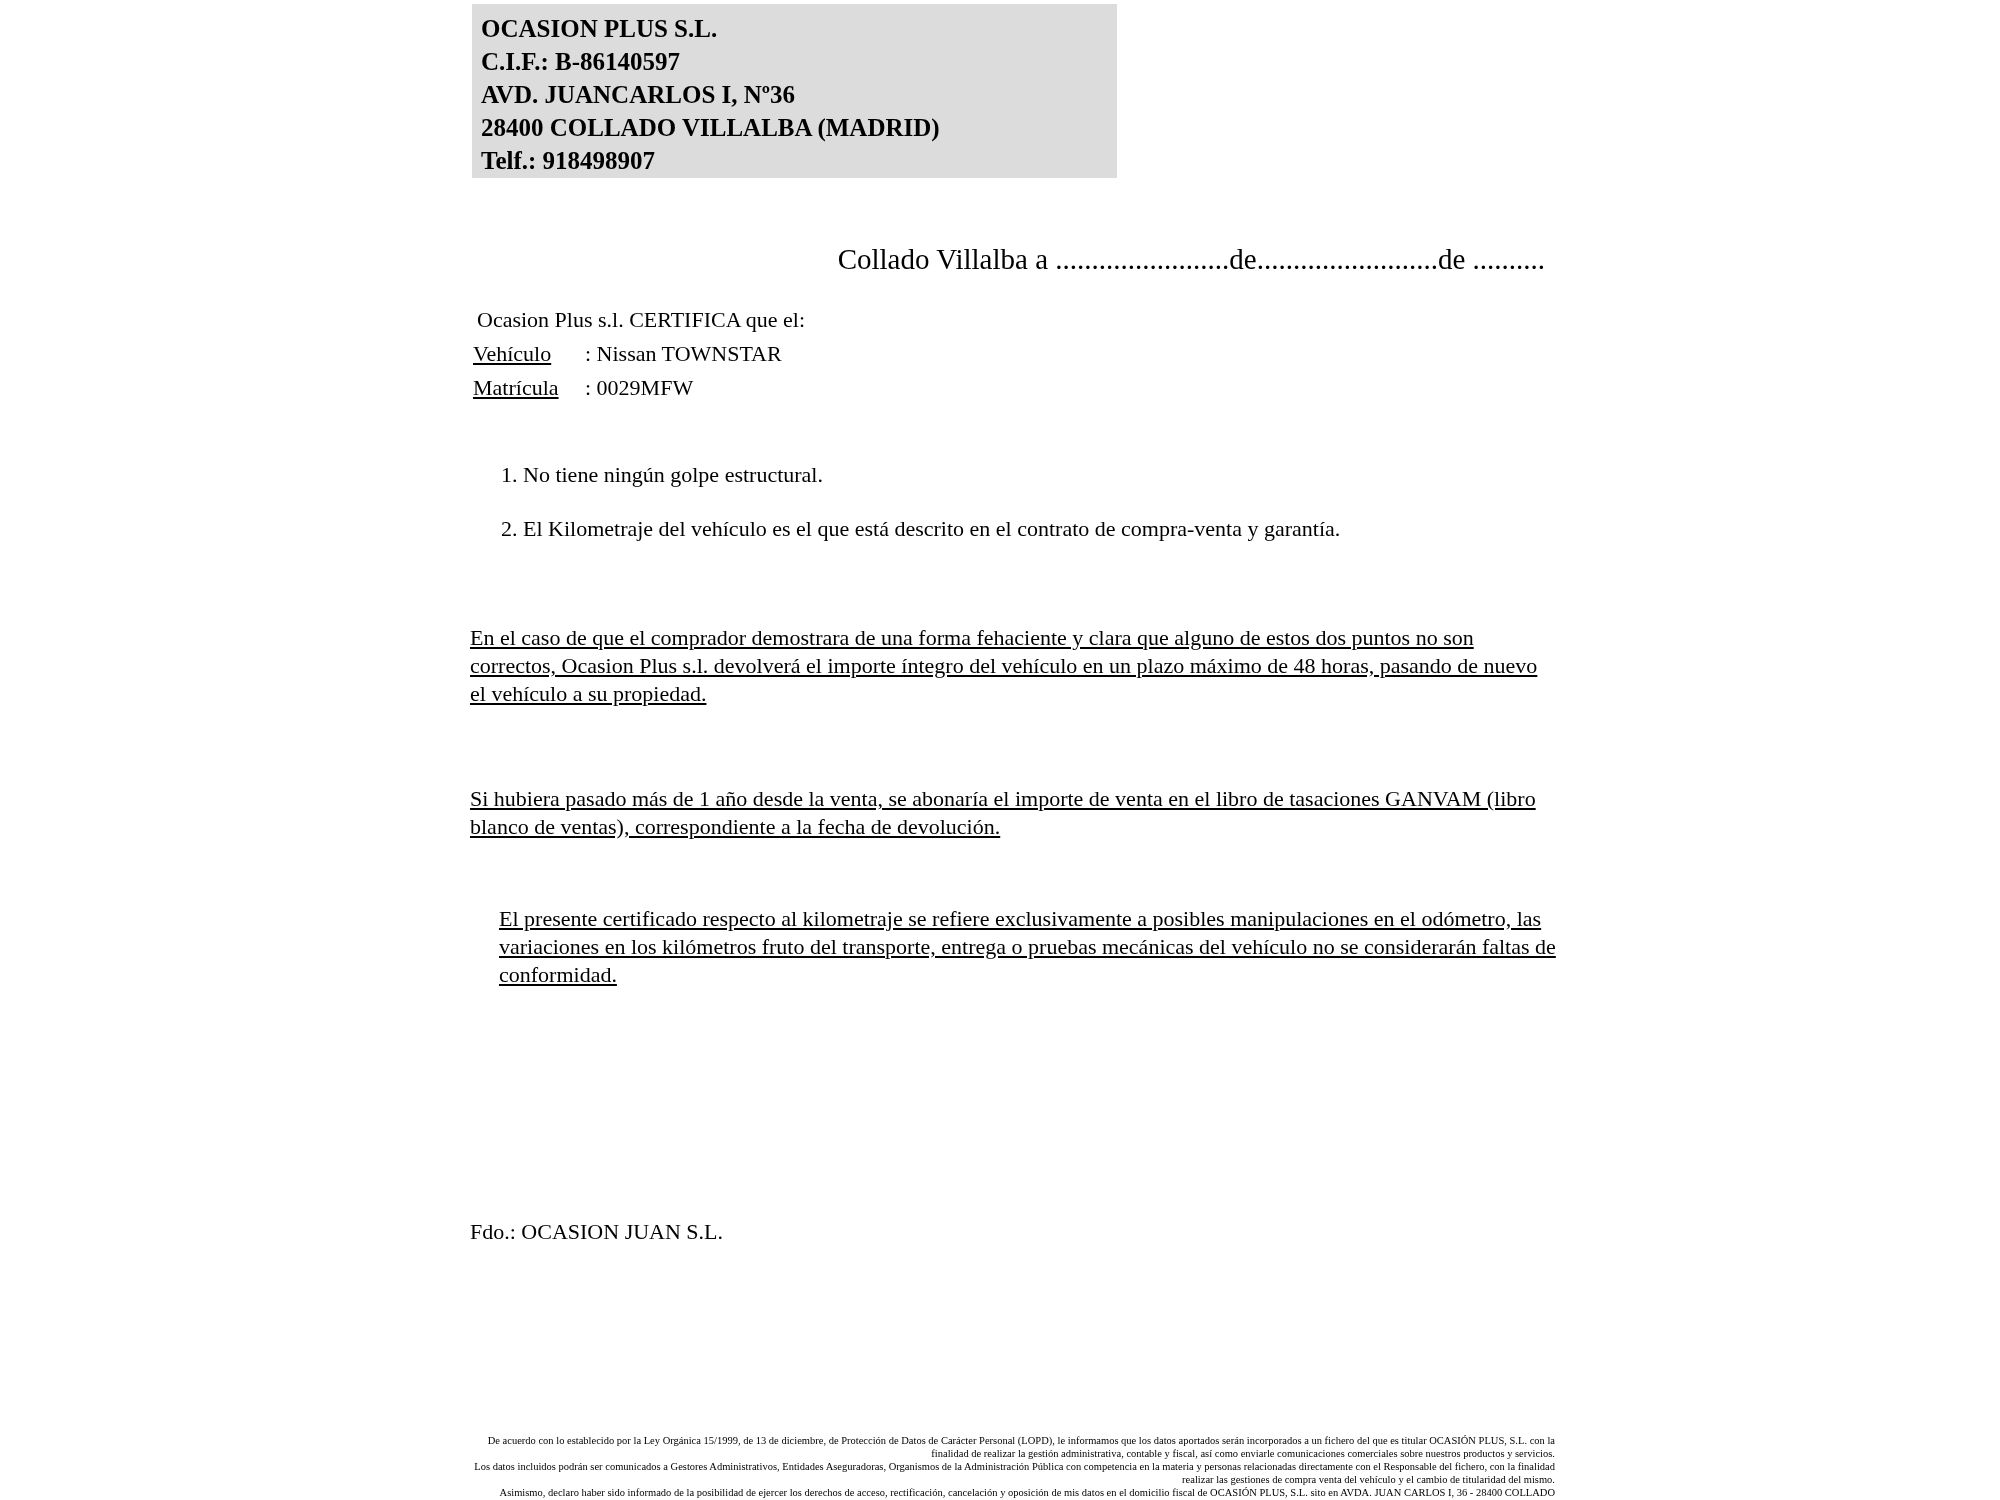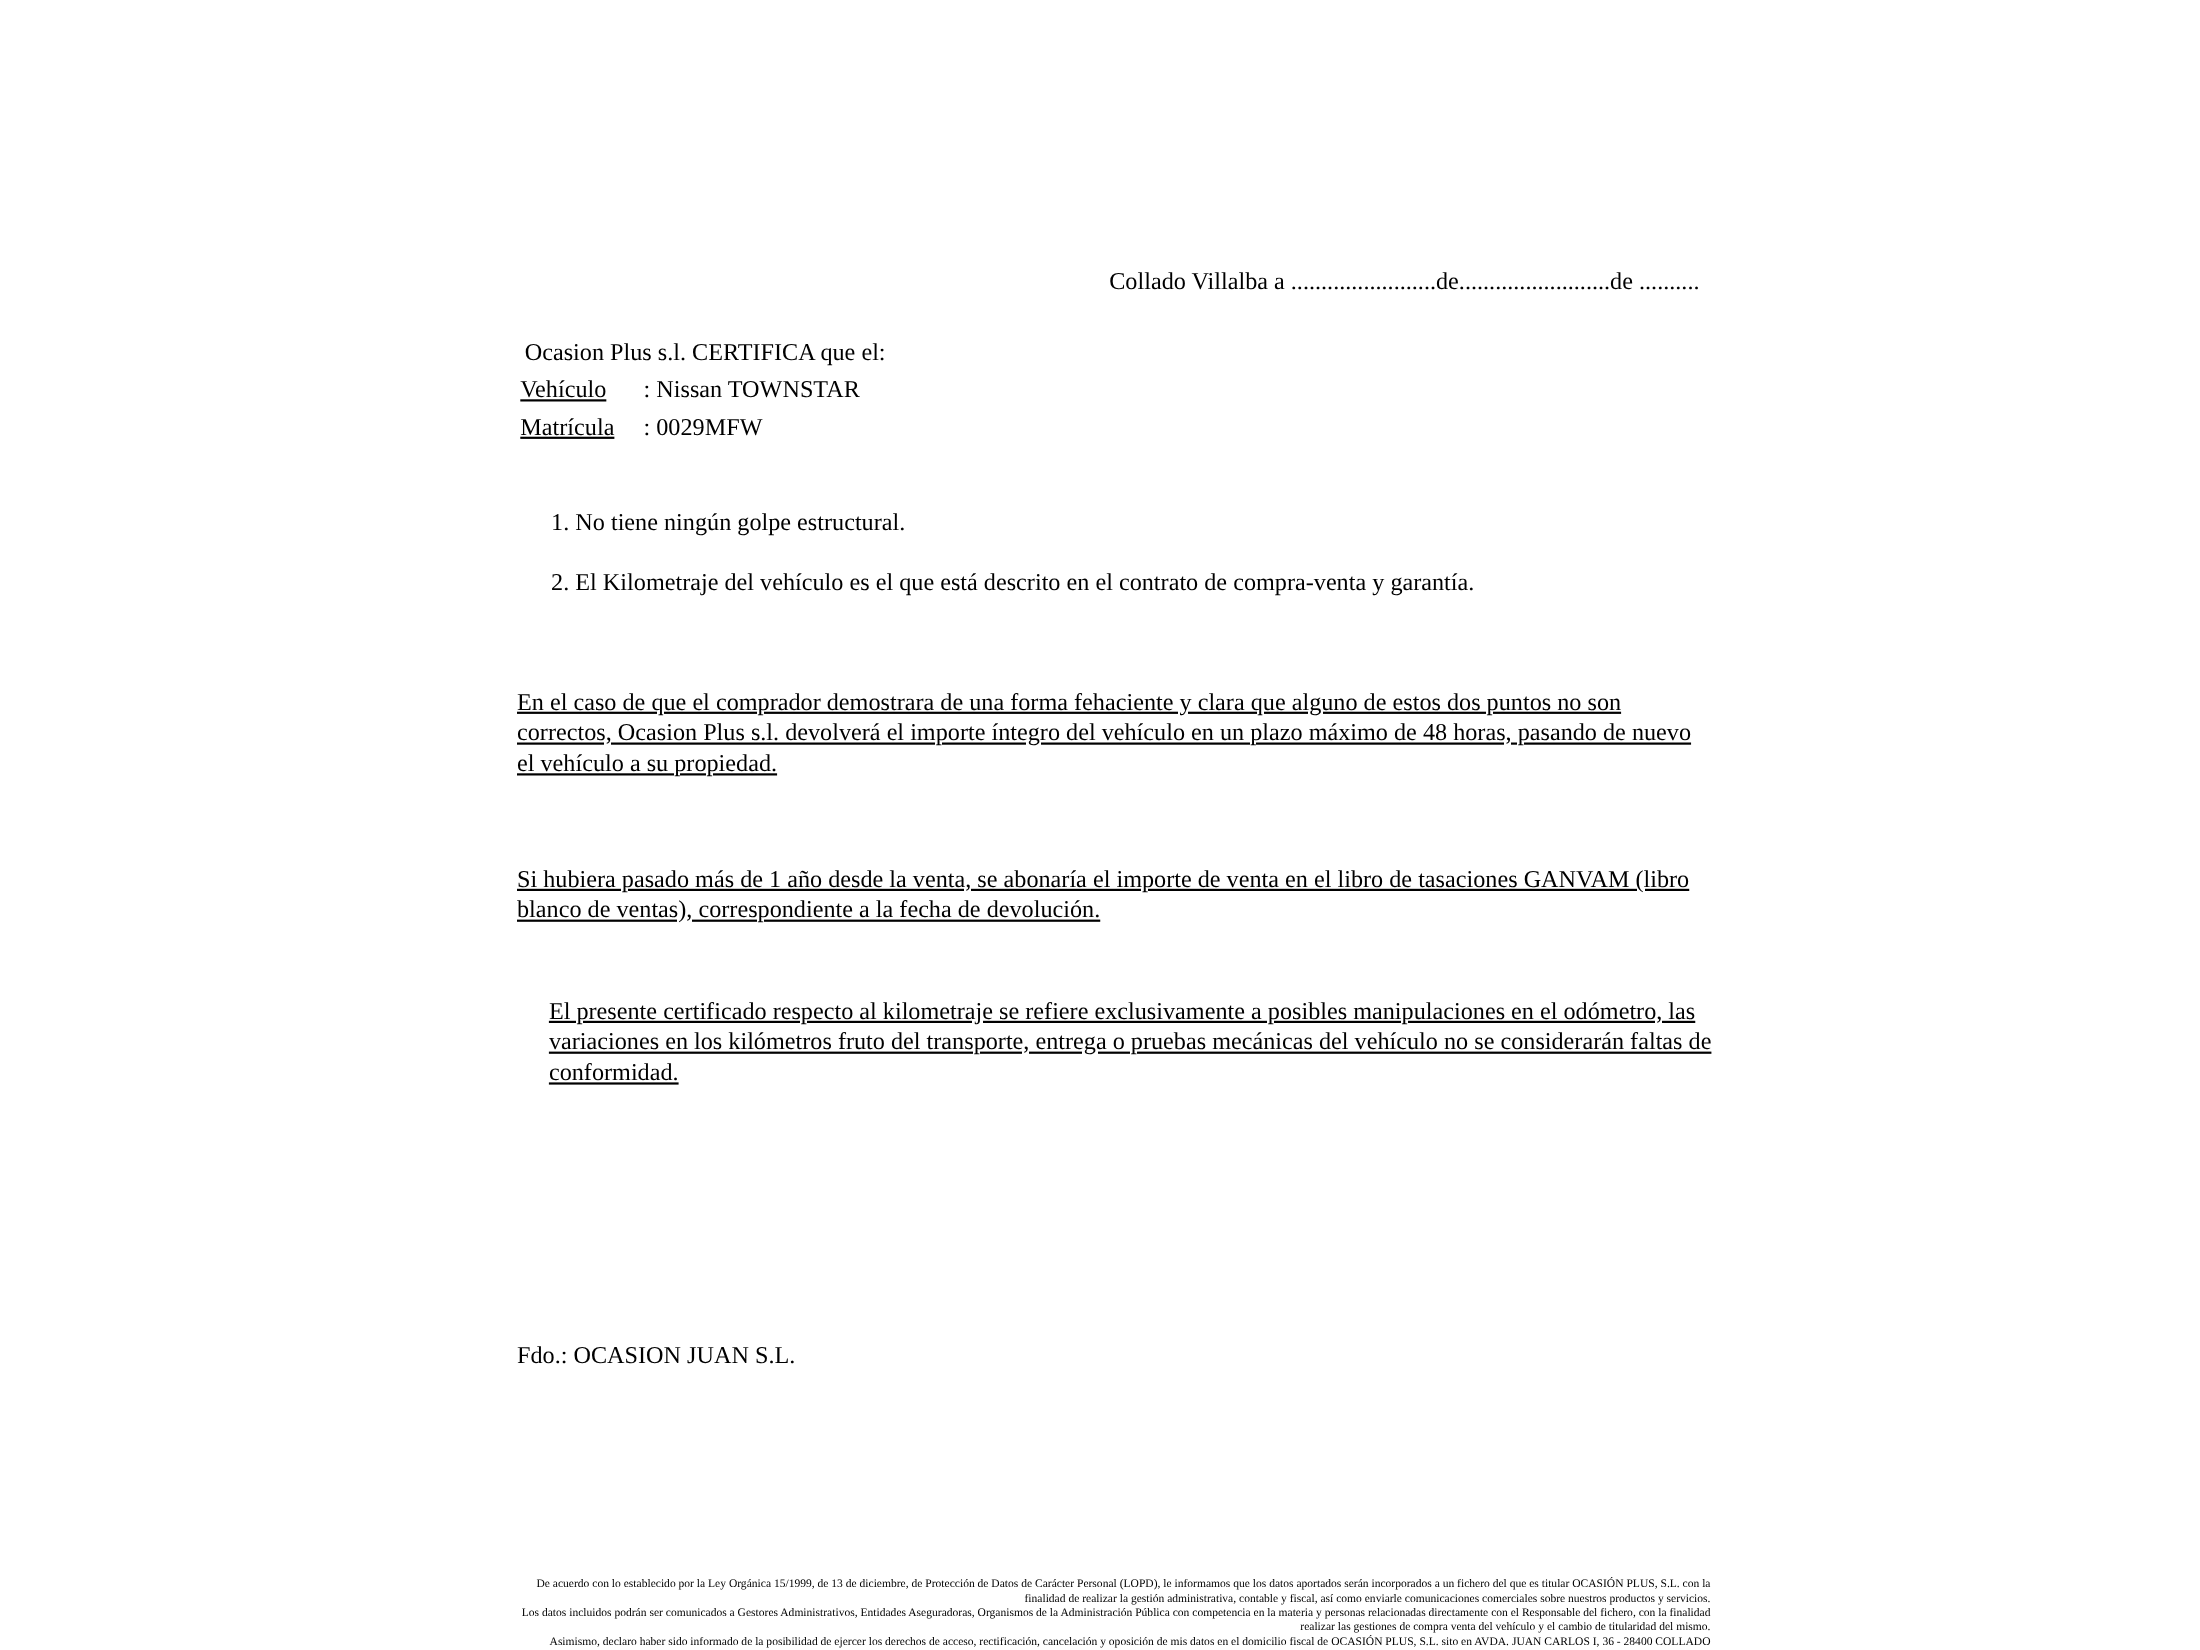--- a/index.html
+++ b/index.html
@@ -31,21 +31,21 @@
     font-size: 25px;
     line-height: 33px;
     white-space: nowrap;
   }
   .dateline {
     position: absolute;
     left: 470px;
     top: 243px;
     width: 1075px;
     text-align: right;
-    font-size: 22px;
+    font-size: 29px;
     white-space: nowrap;
   }
   .certify-intro {
     position: absolute;
     left: 477px;
     top: 307px;
     font-size: 22px;
   }
   .kv-line {
     position: absolute;
@@ -99,20 +99,27 @@
   .footer p {
     margin: 0;
     text-align: right;
   }
 </style>
 </head>
 <body>
 
 <div class="page">
 
+  <div class="header-box">
+    <div>OCASION PLUS S.L.</div>
+    <div>C.I.F.: B-86140597</div>
+    <div>AVD. JUANCARLOS I, Nº36</div>
+    <div>28400 COLLADO VILLALBA (MADRID)</div>
+    <div>Telf.: 918498907</div>
+  </div>
 
   <div class="dateline">Collado Villalba a ........................de.........................de ..........</div>
 
   <div class="certify-intro">Ocasion Plus s.l. CERTIFICA que el:</div>
 
   <div class="kv-line vehicle-line">
     <span class="kv-label">Vehículo</span><span>: Nissan TOWNSTAR</span>
   </div>
 
   <div class="kv-line plate-line">

